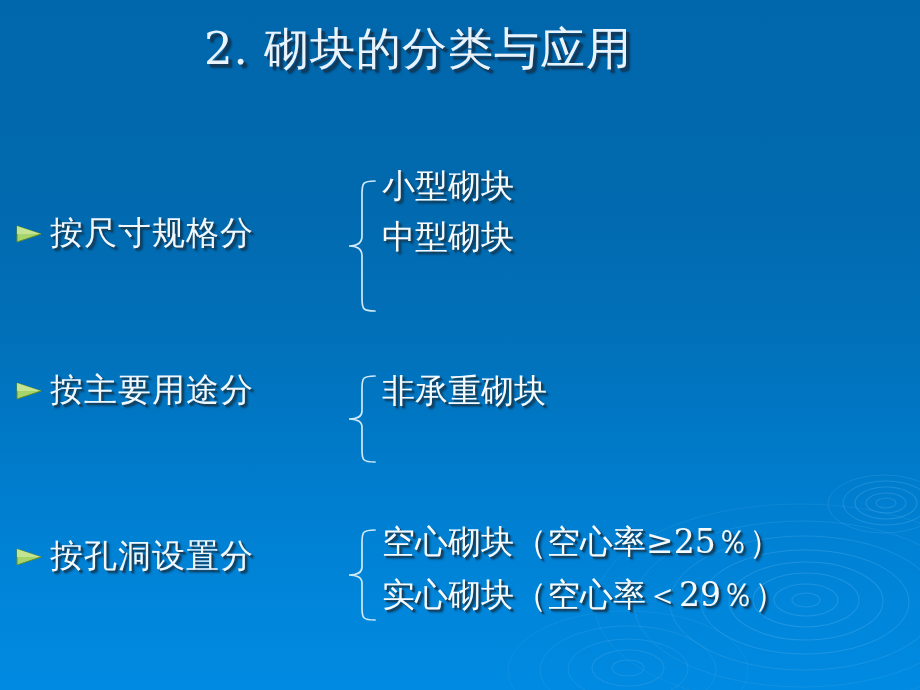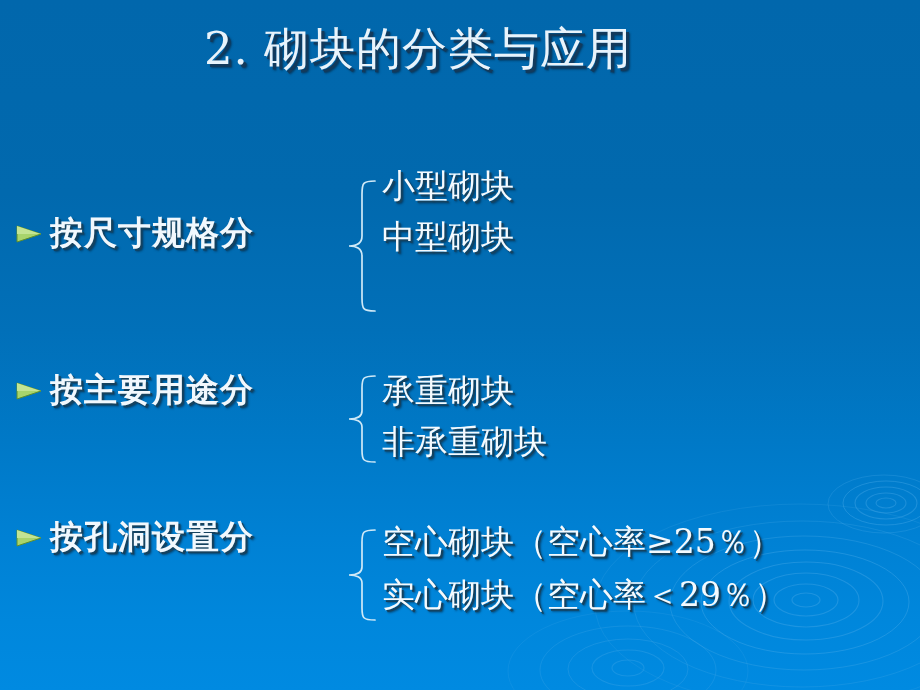--- a/index.html
+++ b/index.html
@@ -63,25 +63,24 @@
   .group-1 { top: 160px; }
   .group-2 { top: 365px; }
   .group-3 { top: 515px; }
 
   
   .bullet-row {
     position: absolute;
     display: flex;
     align-items: center;
     left: 14px;
-    font-weight: bold;
   }
   .group-1 .bullet-row { top: 56px; }
   .group-2 .bullet-row { top: 8px; text-align: center; }
-  .group-3 .bullet-row { top: 5px; }
+  .group-3 .bullet-row { top: 24px; }
 
   .bullet-marker {
     width: 30px;
     height: 30px;
     flex: 0 0 30px;
     position: relative;
     top: 1px;
   }
   .bullet-marker svg { display: block; }
 
@@ -200,21 +199,20 @@
         <span class="bullet-label">按主要用途分</span>
       </div>
 
       <div class="brace">
         <svg width="34" height="92" viewBox="0 0 34 92" aria-hidden="true">
           <path d="M30 3 C18 3 17 5 17 15 L17 38 C17 44 11 46 4 46 C11 46 17 48 17 54 L17 77 C17 87 18 89 30 89" fill="none" stroke="#cfe9f7" stroke-width="1.7" stroke-linecap="round"></path>
         </svg>
       </div>
 
       <div class="sub-list">
-        <div class="sub-item">承重砌块</div>
         <div class="sub-item">非承重砌块</div>
       </div>
     </div>
 
     <div class="group group-3">
       <div class="bullet-row">
         <span class="bullet-marker">
           <svg width="30" height="30" viewBox="0 0 30 30" aria-hidden="true">
             <polygon points="3,7 27,15 3,23" fill="#a8d46c" stroke="#5f8f2c" stroke-width="1"></polygon>
             <polygon points="3,7 27,15 3,15" fill="#c3e493" stroke="none"></polygon>

